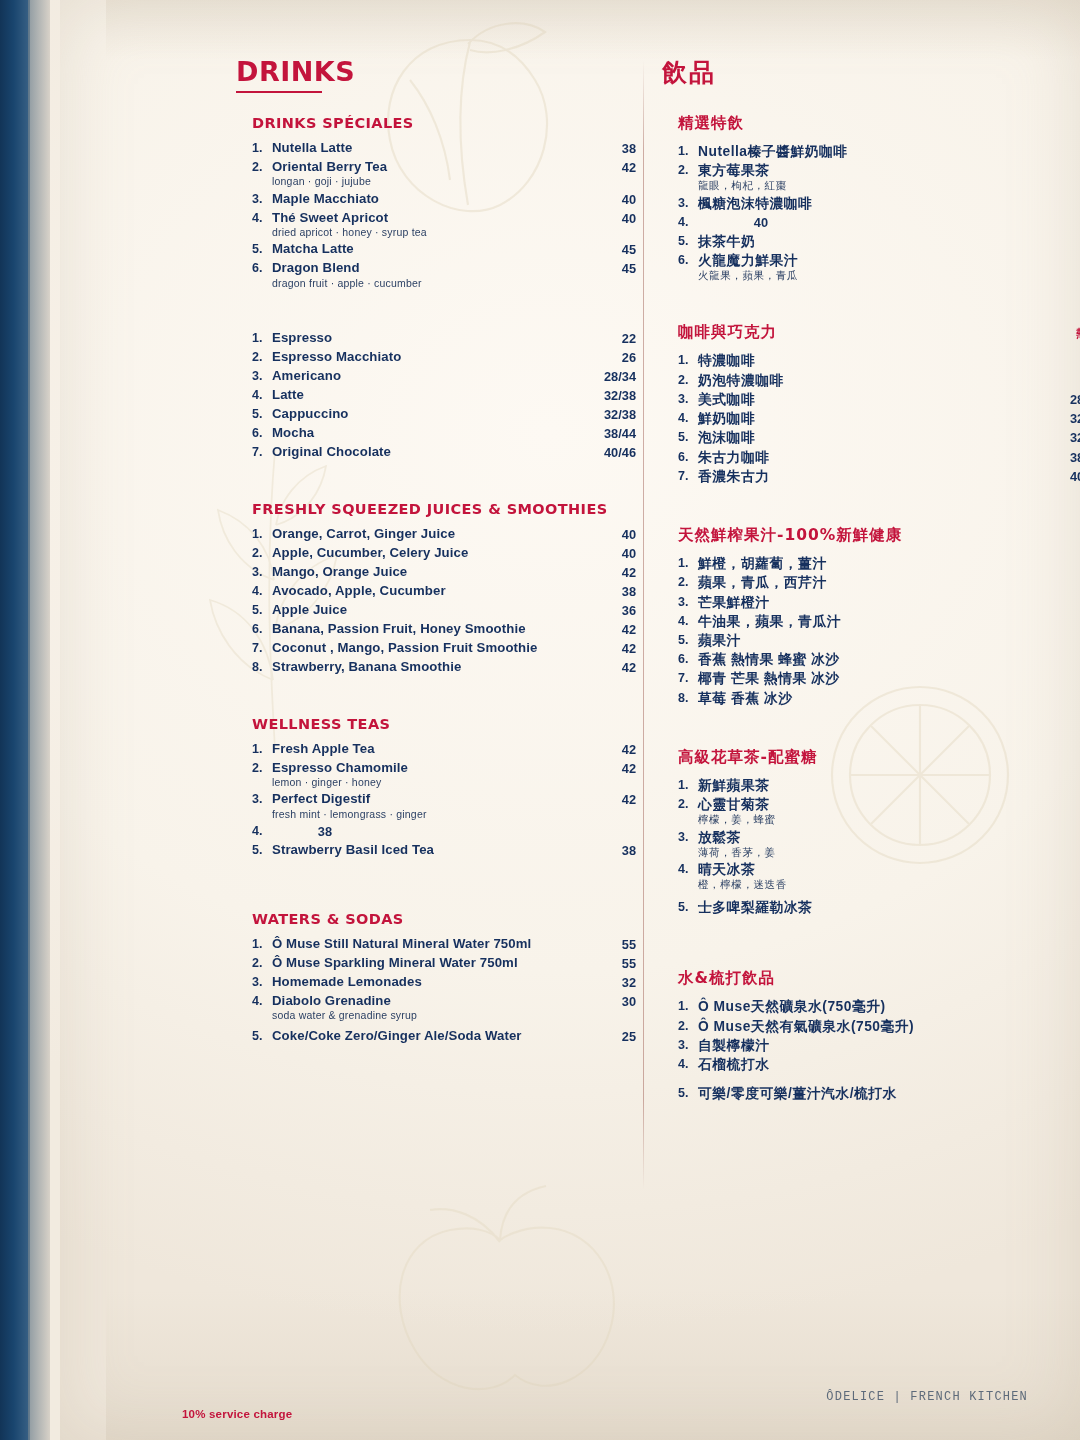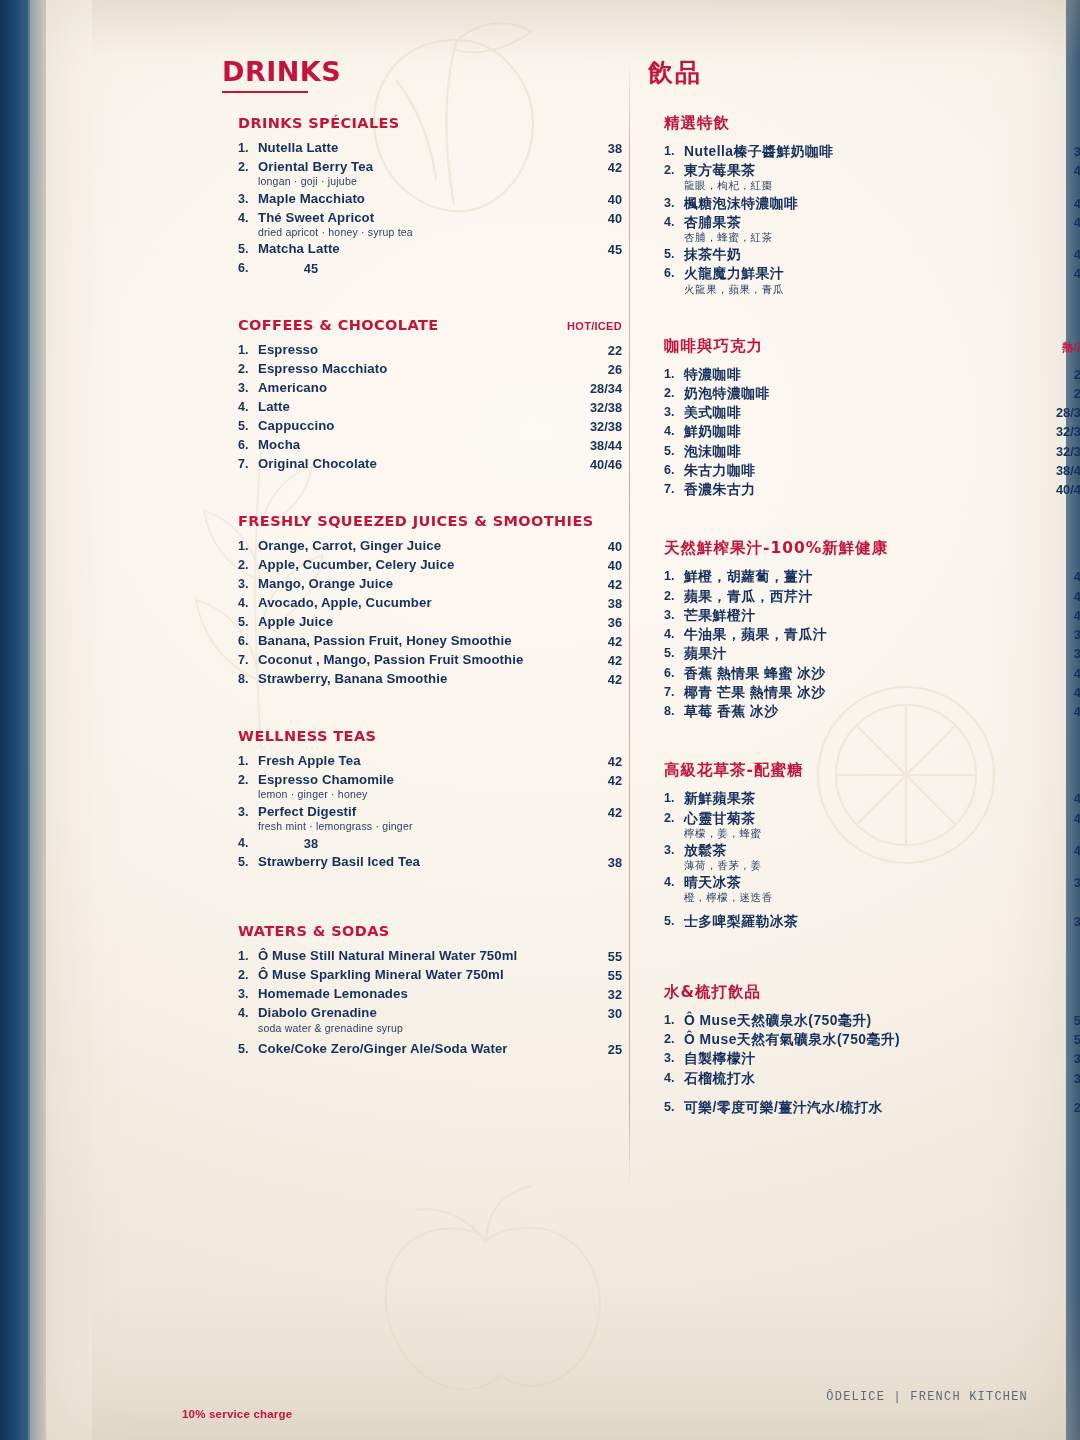--- a/index.html
+++ b/index.html
@@ -37,21 +37,21 @@
   }
   .edge-right {
     position: absolute;
     right: 0; top: 0;
     width: 16px; height: 1440px;
     background: linear-gradient(270deg, #1d3f60 0%, #4c6b88 100%);
     opacity: .85;
   }
   .paper {
     position: absolute;
-    left: 46px; top: 0;
+    left: 60px; top: 0;
     width: 1020px; height: 1440px;
     background:
       radial-gradient(ellipse 1100px 900px at 48% 30%, #fdf9f3 0%, #f8f3ea 60%, #efe7db 100%);
     box-shadow: inset 0 0 70px rgba(180,165,140,.25);
   }
   
   .wm { position: absolute; opacity: .5; pointer-events: none; }
   .wm svg { display: block; }
 
   .divider {
@@ -272,31 +272,31 @@
         </div>
         <div class="item">
           <div class="num">5.</div>
           <div class="body">
             <div class="name">Matcha Latte</div>
           </div>
           <div class="price">45</div>
         </div>
         <div class="item">
           <div class="num">6.</div>
+          <div class="body">
+            <div class="name">Dragon Blend</div>
+            <div class="desc">dragon fruit · apple · cucumber</div>
+          </div>
           <div class="price">45</div>
         </div>
       </div>
 
       <div class="gap-md"></div>
 
       <div class="section">
-        <div class="sec-head">
-          <div class="sec-title">COFFEES &amp; CHOCOLATE</div>
-          <div class="sec-note">HOT/ICED</div>
-        </div>
         <div class="item">
           <div class="num">1.</div>
           <div class="body">
               <div class="name">Espresso</div>
             </div>
           <div class="price">22</div>
         </div>
         <div class="item">
           <div class="num">2.</div>
           <div class="body">
@@ -521,24 +521,20 @@
         </div>
         <div class="item">
           <div class="num">3.</div>
           <div class="body">
               <div class="name zh">楓糖泡沫特濃咖啡</div>
             </div>
           <div class="price wide">40</div>
         </div>
         <div class="item">
           <div class="num">4.</div>
-          <div class="body">
-            <div class="name zh">杏脯果茶</div>
-            <div class="desc zh">杏脯，蜂蜜，紅茶</div>
-          </div>
           <div class="price wide">40</div>
         </div>
         <div class="item">
           <div class="num">5.</div>
           <div class="body">
               <div class="name zh">抹茶牛奶</div>
             </div>
           <div class="price wide">45</div>
         </div>
         <div class="item">

